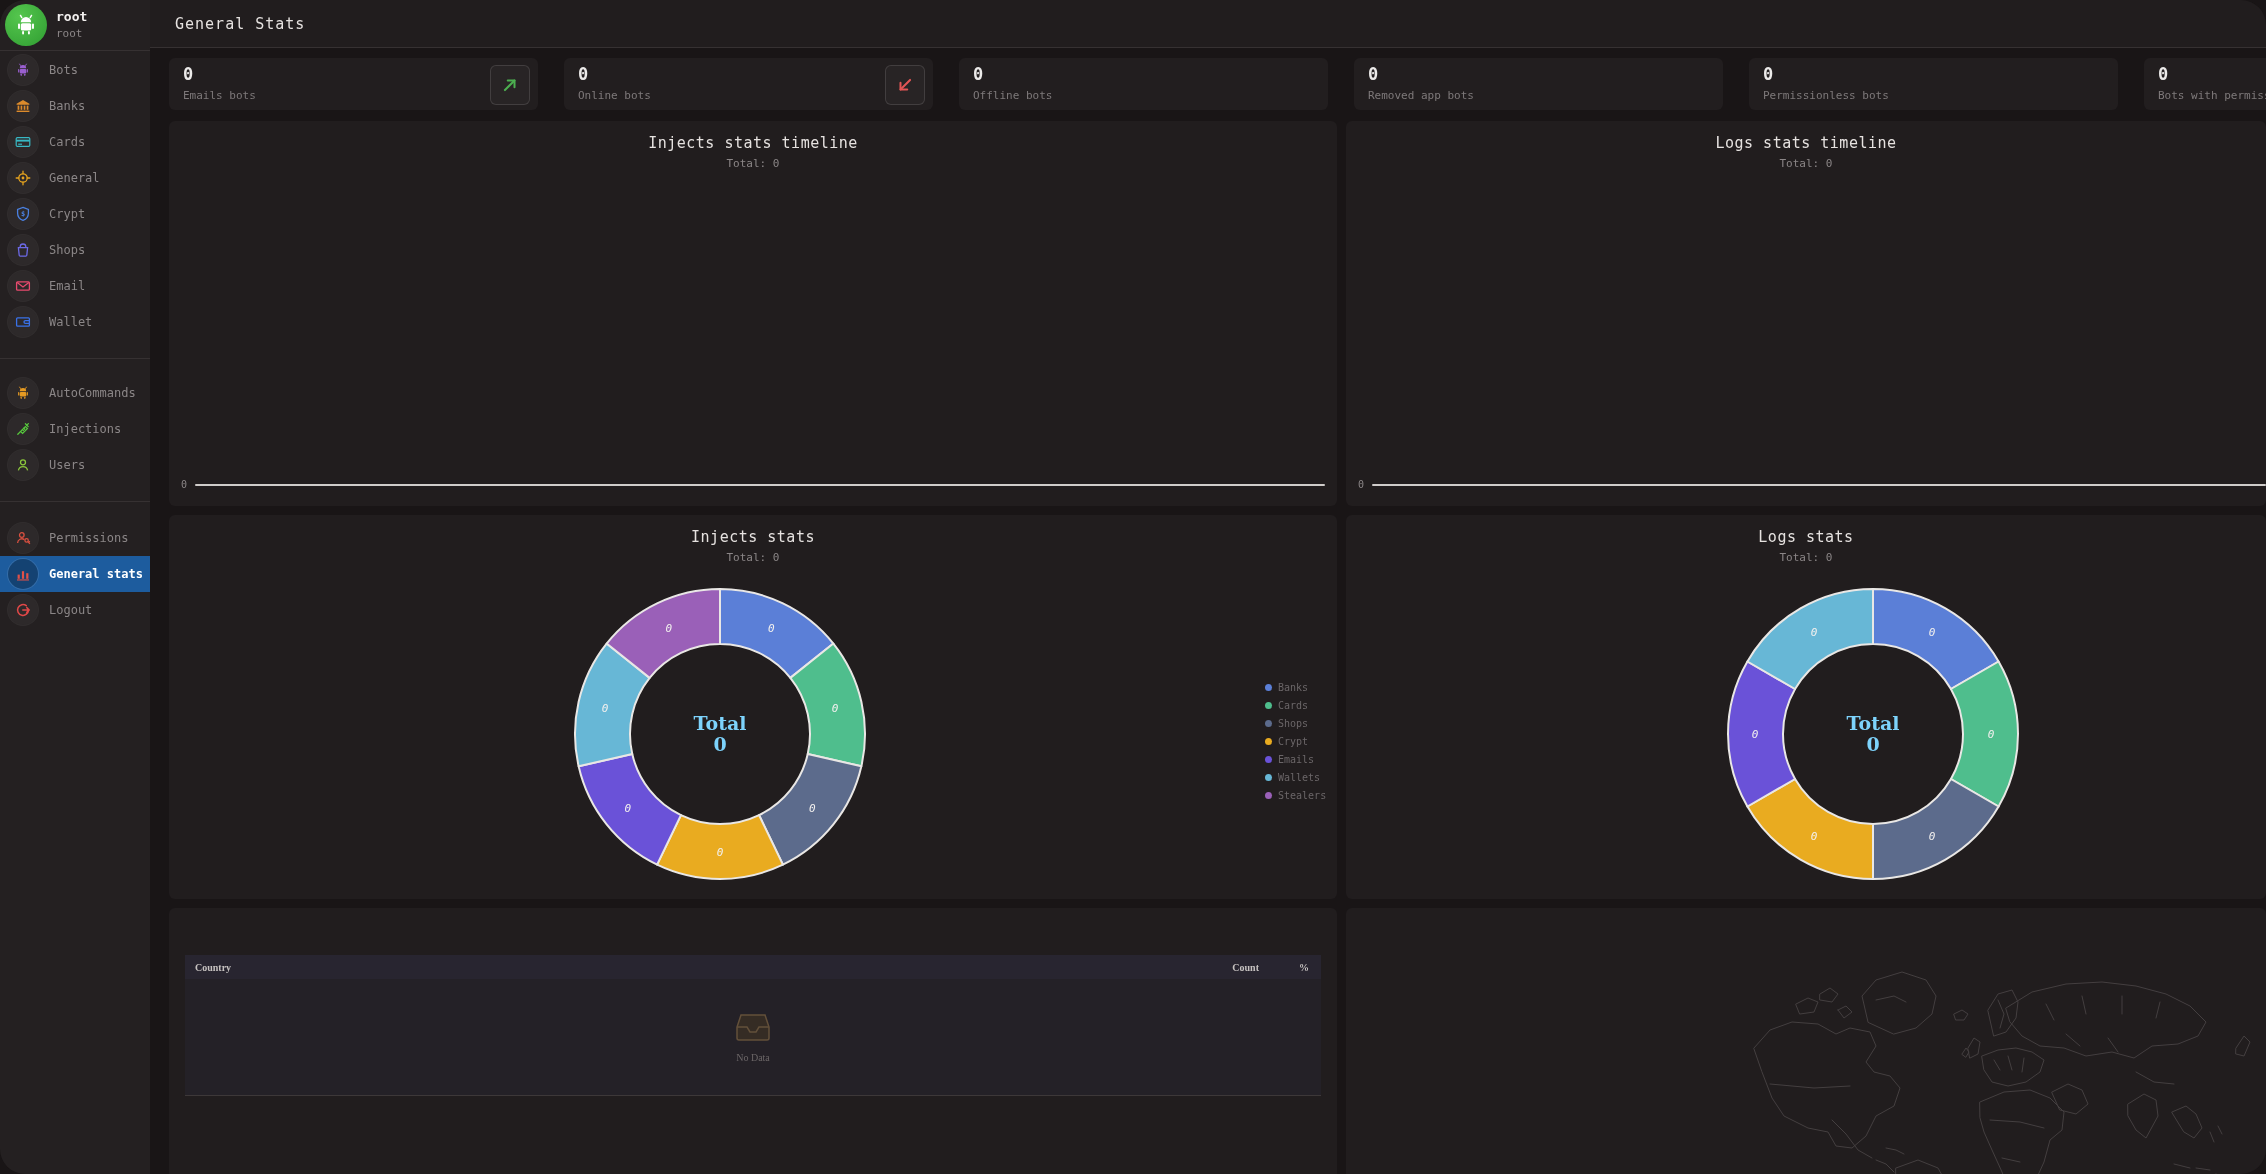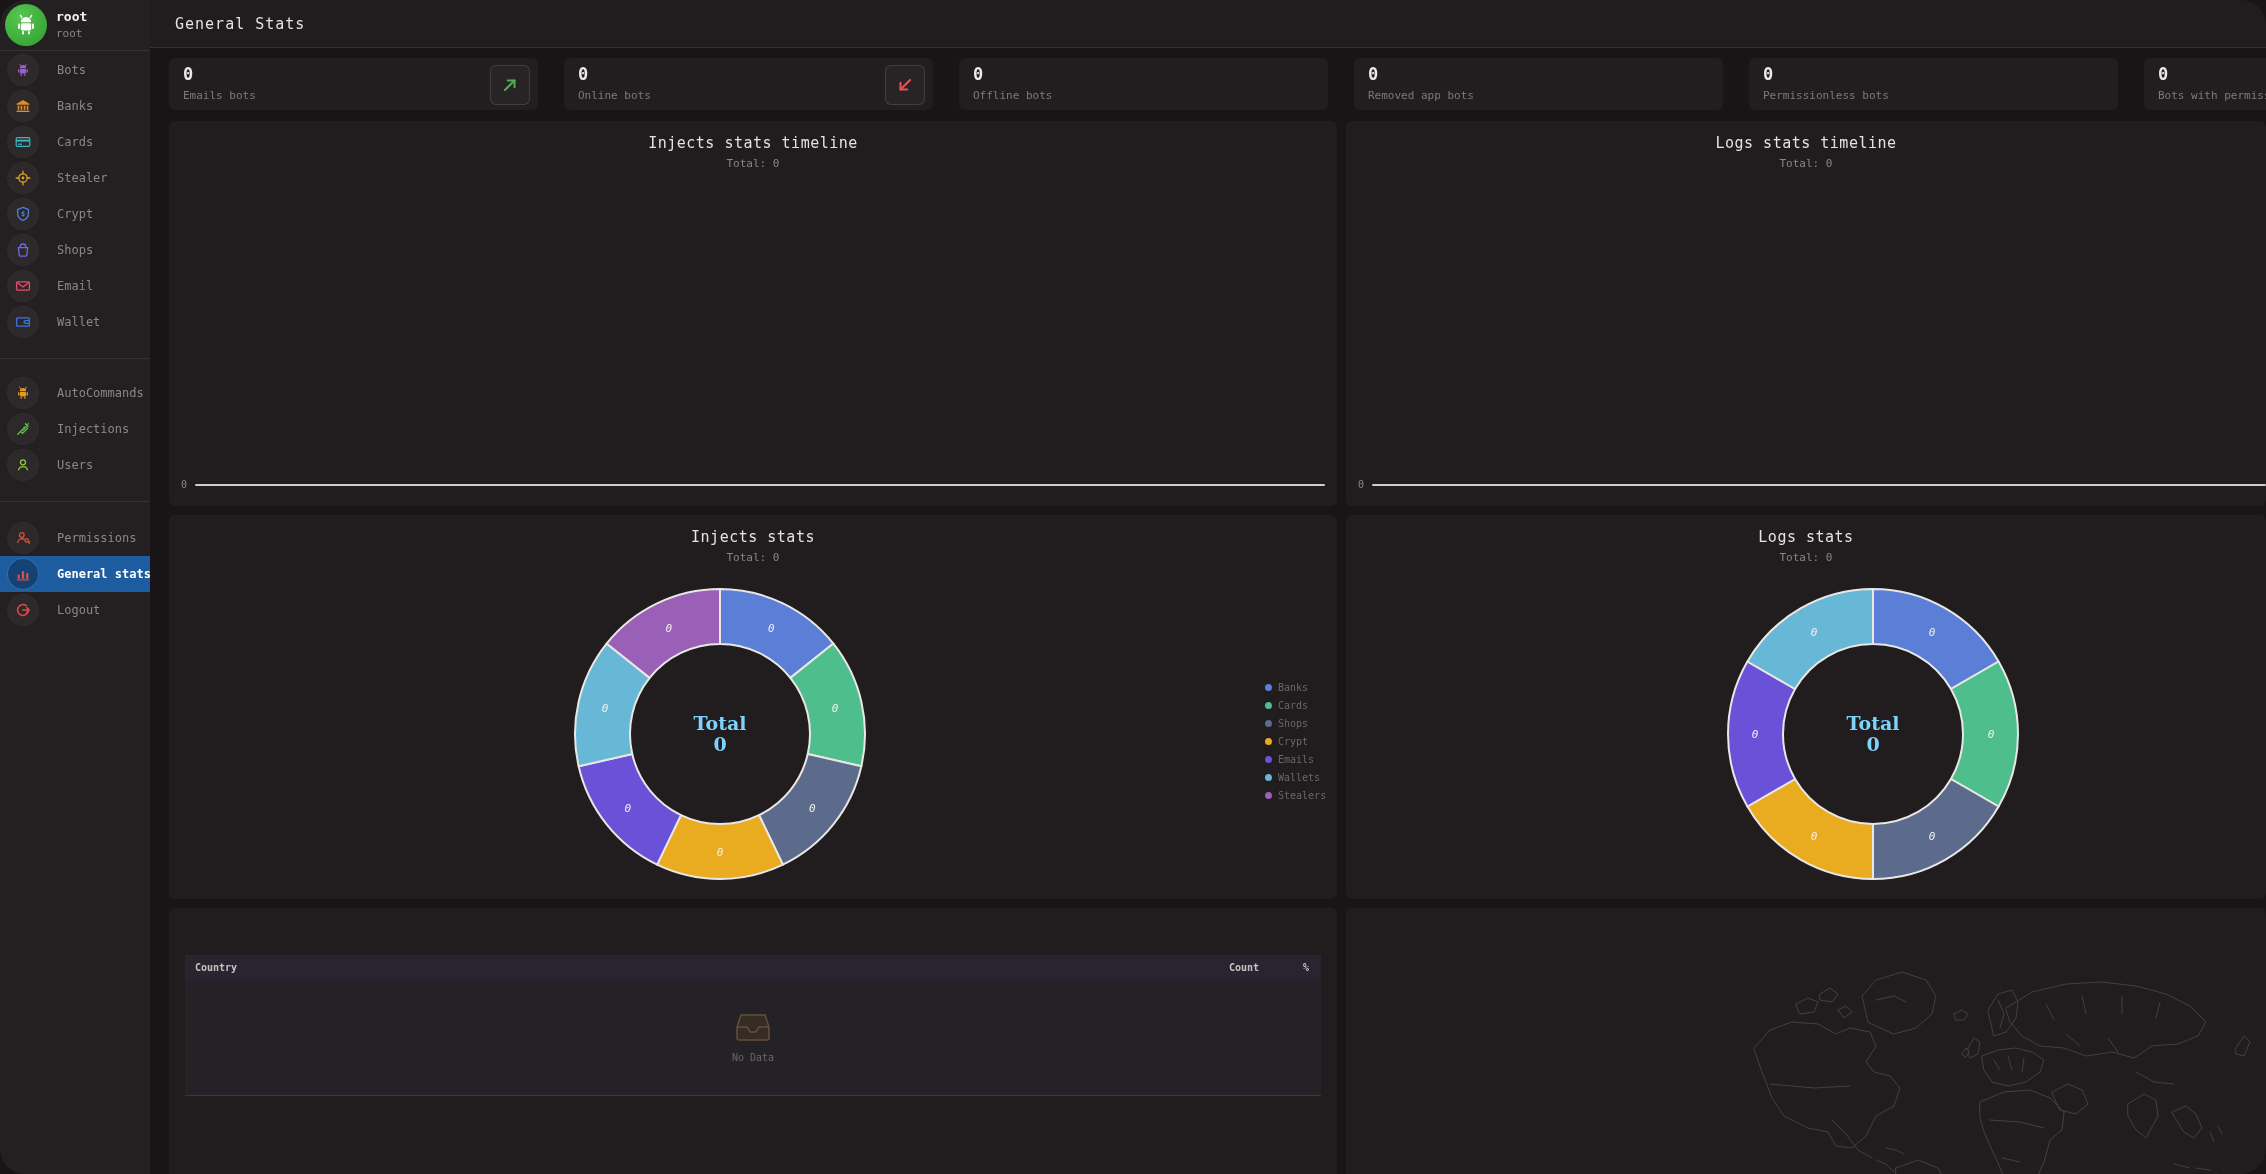--- a/index.html
+++ b/index.html
@@ -11,21 +11,21 @@
   .user-block{position:relative;height:50px;border-bottom:1px solid #363132;}
   .avatar{position:absolute;left:5px;top:4px;width:42px;height:42px;border-radius:50%;
           background:radial-gradient(circle at 35% 30%,#55c64e,#2f9d31);
           display:flex;align-items:center;justify-content:center;}
   .user-name{position:absolute;left:56px;top:9px;font-size:13px;font-weight:bold;color:#f2efee;}
   .user-role{position:absolute;left:56px;top:27px;font-size:11px;color:#8b8687;}
   .side-section{border-top:1px solid #363132;}
   .side-section.first{border-top:none;padding:1px 0 18px;}
   .side-section.second{padding:16px 0 18px;}
   .side-section.third{padding:18px 0 0;}
-  .side-item{height:36px;display:flex;align-items:center;padding:0 0 0 8px;gap:19px;cursor:pointer;}
+  .side-item{height:36px;display:flex;align-items:center;padding:0 0 0 8px;gap:11px;cursor:pointer;}
   .side-item .ic{width:30px;height:30px;border-radius:50%;background:#2d292a;flex:none;
                  box-shadow:0 0 0 1px rgba(255,255,255,.06);
                  display:flex;align-items:center;justify-content:center;}
   .side-item .lbl{font-size:12px;color:#8b8687;white-space:nowrap;}
   .side-item.active{background:#1d5c9e;}
   .side-item.active .ic{background:rgba(0,0,0,.28);box-shadow:0 0 0 1px rgba(255,255,255,.10);}
   .side-item.active .lbl{color:#fff;font-weight:bold;}
 
   
   .main-header{position:absolute;left:150px;right:0;top:0;height:48px;background:#211d1e;
@@ -77,21 +77,21 @@
              border:1px solid #3a3635;border-radius:2px;padding:2px 4px 0;box-sizing:border-box;
              font-family:"Liberation Sans","DejaVu Sans",sans-serif;z-index:4;}
   .wm-logo{font-size:40px;font-weight:bold;line-height:44px;letter-spacing:1px;white-space:nowrap;
            text-shadow:2px 2px 0 #0a0a0a;}
   .wm-strip{display:flex;align-items:center;justify-content:space-between;background:#131110;
             margin:1px -4px 0;padding:2px 8px 3px;}
   .wm-url{font-size:13px;font-weight:bold;letter-spacing:3px;color:#a8a4a2;}
   .wm-tag{font-size:11px;color:#8a8584;}
 
   
-  .tbl{position:absolute;left:16px;right:16px;top:47px;}
+  .tbl{position:absolute;left:16px;right:16px;top:47px;font-family:Liberation Serif, serif;}
   .tbl-head{height:24px;background:#282530;display:flex;align-items:center;
             font-size:10px;font-weight:bold;color:#c6c2c0;}
   .col-country{flex:1;padding-left:10px;}
   .col-count{width:70px;text-align:right;}
   .col-pct{width:50px;text-align:right;padding-right:12px;}
   .tbl-body{height:116px;background:#242127;border-bottom:1px solid #3d3839;
             display:flex;flex-direction:column;align-items:center;justify-content:center;gap:9px;}
   .no-data{font-size:10px;color:#6b6667;}
 
   
@@ -166,21 +166,21 @@
           <div class="side-item">
             <span class="ic">
               <svg width="16" height="16" viewBox="0 0 16 16">
                 <g stroke="#e5a31f" stroke-width="1.3" fill="none" stroke-linecap="round">
                   <circle cx="8" cy="8" r="4.2"></circle>
                   <path d="M8 1.2v2.6M8 12.2v2.6M1.2 8h2.6M12.2 8h2.6"></path>
                   <circle cx="8" cy="8" r="1.4" fill="#e5a31f" stroke="none"></circle>
                 </g>
               </svg>
             </span>
-            <span class="lbl">Stealer</span>
+            <span class="lbl">General</span>
           </div>
           <div class="side-item">
             <span class="ic">
               <svg width="16" height="16" viewBox="0 0 16 16">
                 <path d="M8 1.4l5.4 2v3.8c0 3.4-2.2 6-5.4 7.2-3.2-1.2-5.4-3.8-5.4-7.2V3.4z" fill="none" stroke="#4a80e0" stroke-width="1.3"></path>
                 <text x="8" y="10" text-anchor="middle" font-size="7" font-weight="bold" fill="#4a80e0">$</text>
               </svg>
             </span>
             <span class="lbl">Crypt</span>
           </div>

